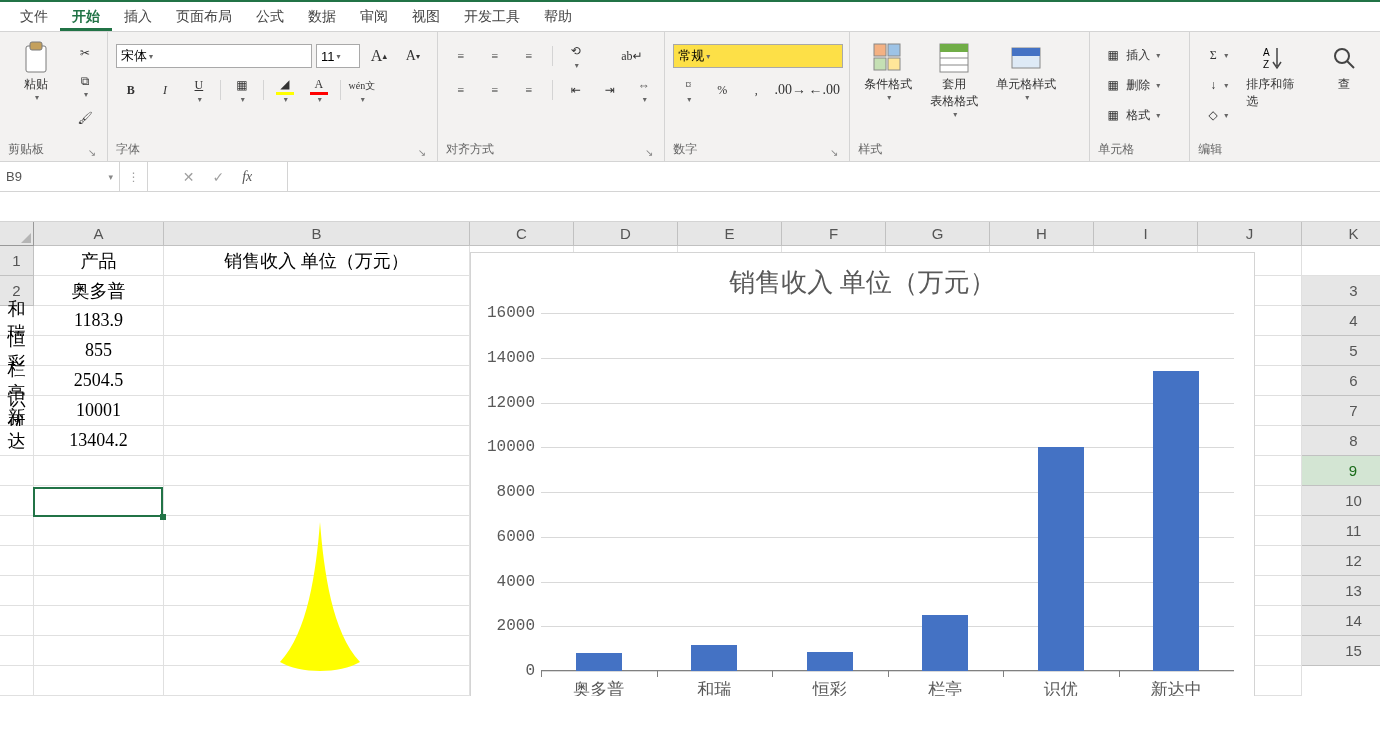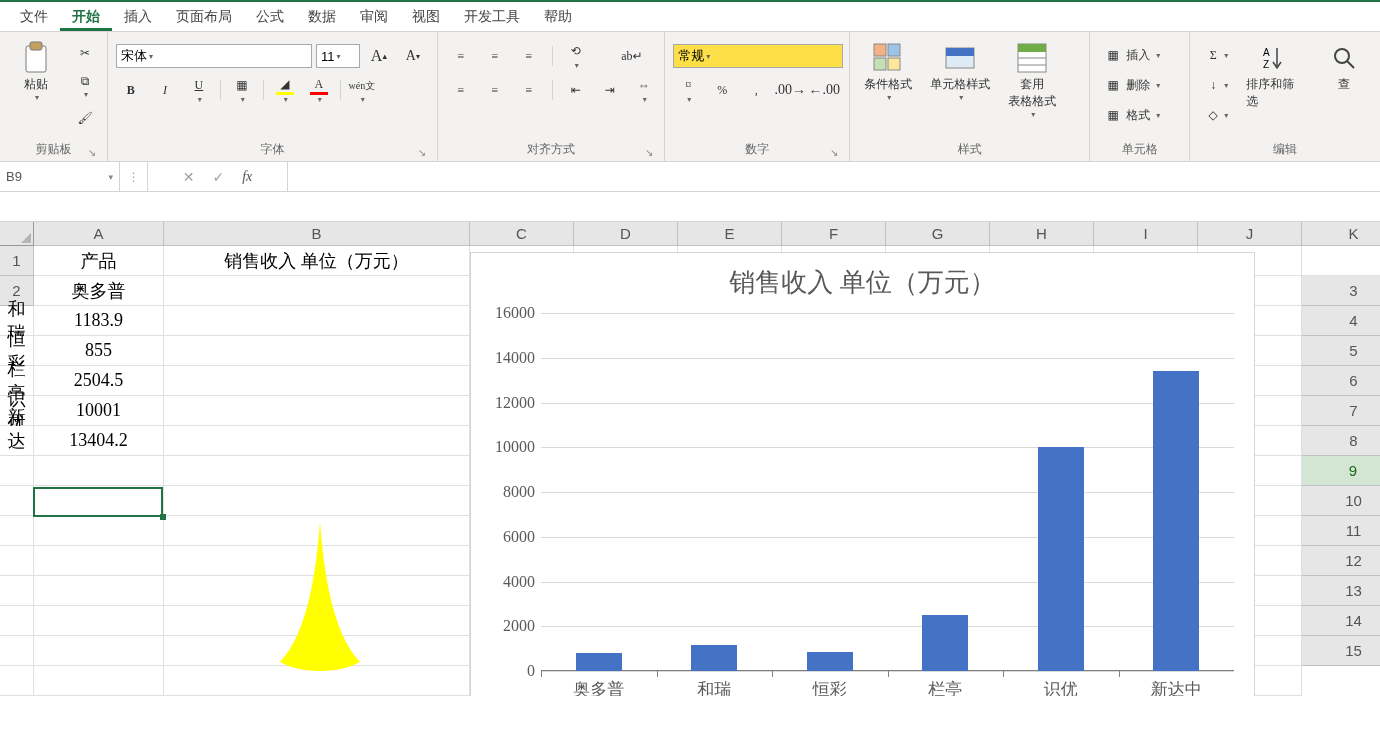--- a/index.html
+++ b/index.html
@@ -10,21 +10,21 @@
 
 
 .menubar { display: flex; background: #fff; padding: 0 8px; border-bottom: 1px solid #d4d4d4; height: 30px; align-items: stretch; }
 .menubar .menu-item { padding: 6px 12px; font-size: 14px; cursor: pointer; color: #444; }
 .menubar .menu-item.active { color: #217346; font-weight: bold; border-bottom: 3px solid #217346; }
 
 
 .ribbon { display: flex; background: #f3f2f1; border-bottom: 1px solid #d4d4d4; height: 130px; }
 .ribbon-group { display: flex; flex-direction: column; border-right: 1px solid #d4d4d4; padding: 4px 8px 0 8px; position: relative; }
 .ribbon-group-body { flex: 1; display: flex; align-items: flex-start; gap: 6px; }
-.ribbon-group-label { text-align: center; font-size: 12px; color: #666; padding: 3px 0; position: relative; }
+.ribbon-group-label { text-align: left; font-size: 12px; color: #666; padding: 3px 0; position: relative; }
 .ribbon-group-label .launcher { position: absolute; right: 0; bottom: 2px; width: 14px; height: 14px; display: inline-flex; align-items: center; justify-content: center; font-size: 10px; color: #888; }
 
 .rib-btn { display: flex; flex-direction: column; align-items: center; justify-content: center; min-width: 30px; padding: 4px 6px; cursor: pointer; font-size: 12px; color: #333; }
 .rib-btn .icon { width: 24px; height: 24px; display: flex; align-items: center; justify-content: center; }
 .rib-btn.big { min-width: 56px; }
 .rib-btn.big .icon { width: 36px; height: 36px; }
 .rib-row { display: flex; align-items: center; gap: 4px; height: 28px; }
 .rib-col { display: flex; flex-direction: column; gap: 2px; }
 .dd::after { content: "▾"; font-size: 8px; margin-left: 2px; color: #666; }
 
@@ -58,21 +58,21 @@
 .sel-cell { position:absolute; border:2px solid #217346; pointer-events:none; }
 .sel-handle { position:absolute; width:6px; height:6px; background:#217346; }
 
 
 .cone-shape { position: absolute; left: 270px; top: 300px; width: 100px; height: 150px; pointer-events: none; }
 
 
 .chart-box { position: absolute; left: 470px; top: 30px; width: 785px; height: 470px; background: #fff; border: 1px solid #d4d4d4; }
 .chart-title { text-align: center; font-size: 26px; color: #595959; padding: 12px 0 6px 0; font-family: "SimSun","宋体",serif; }
 .plot-area { position: absolute; left: 70px; right: 20px; top: 60px; bottom: 50px; }
-.y-axis-label { position:absolute; left: -64px; width: 58px; text-align: right; font-size: 16px; color:#595959; transform: translateY(-50%); font-family: Liberation Serif, serif; }
+.y-axis-label { position:absolute; left: -64px; width: 58px; text-align: right; font-size: 16px; color:#595959; transform: translateY(-50%); font-family: Liberation Mono, monospace; }
 .grid-line { position:absolute; left:0; right:0; height:1px; background:#d9d9d9; }
 .bars { position:absolute; left:0; right:0; bottom:0; top:0; display:flex; align-items:flex-end; }
 .bar-slot { flex:1; display:flex; flex-direction:column; align-items:center; justify-content:flex-end; position: relative; height: 100%; }
 .bar { width: 46px; background:#4472c4; }
 .x-tick { position:absolute; bottom: -2px; width:1px; height:6px; background:#808080; }
 .x-label { position:absolute; text-align:center; font-size: 17px; color:#595959; font-family: "SimSun","宋体",serif; }
 .axis-line { position:absolute; background:#808080; }
 </style>
 </head>
 <body>
@@ -249,37 +249,37 @@
               <rect x="16" y="2" width="12" height="12" fill="#9dc3e6" stroke="#888"></rect>
               <rect x="2" y="16" width="12" height="12" fill="#c5e0b4" stroke="#888"></rect>
               <rect x="16" y="16" width="12" height="12" fill="#ffe699" stroke="#888"></rect>
             </svg>
           </div>
         <span>条件格式</span>
       </div>
       <div class="rib-btn big dd">
         <div class="icon">
             <svg width="32" height="32">
-              <rect x="2" y="6" width="28" height="20" fill="#deeaf6" stroke="#888"></rect>
-              <rect x="2" y="6" width="28" height="8" fill="#4472c4"></rect>
-            </svg>
-          </div>
-        <span>单元格样式</span>
-      </div>
-      <div class="rib-btn big dd">
-        <div class="icon">
-            <svg width="32" height="32">
               <rect x="2" y="2" width="28" height="28" fill="#fff" stroke="#888"></rect>
               <rect x="2" y="2" width="28" height="8" fill="#70ad47"></rect>
               <line x1="2" y1="16" x2="30" y2="16" stroke="#888"></line>
               <line x1="2" y1="23" x2="30" y2="23" stroke="#888"></line>
             </svg>
           </div>
         <span style="white-space:pre-line; text-align:center">套用
 表格格式</span>
+      </div>
+      <div class="rib-btn big dd">
+        <div class="icon">
+            <svg width="32" height="32">
+              <rect x="2" y="6" width="28" height="20" fill="#deeaf6" stroke="#888"></rect>
+              <rect x="2" y="6" width="28" height="8" fill="#4472c4"></rect>
+            </svg>
+          </div>
+        <span>单元格样式</span>
       </div>
     </div>
     <div class="ribbon-group-label"><span>样式</span></div>
   </div>
 
   <div class="ribbon-group" style="min-width:100px">
     <div class="ribbon-group-body rib-col" style="padding-top:6px; gap:4px">
       <div class="rib-btn dd" style="flex-direction:row; gap:4px">
           <span class="icon-box">▦</span>
           <span>插入</span>

